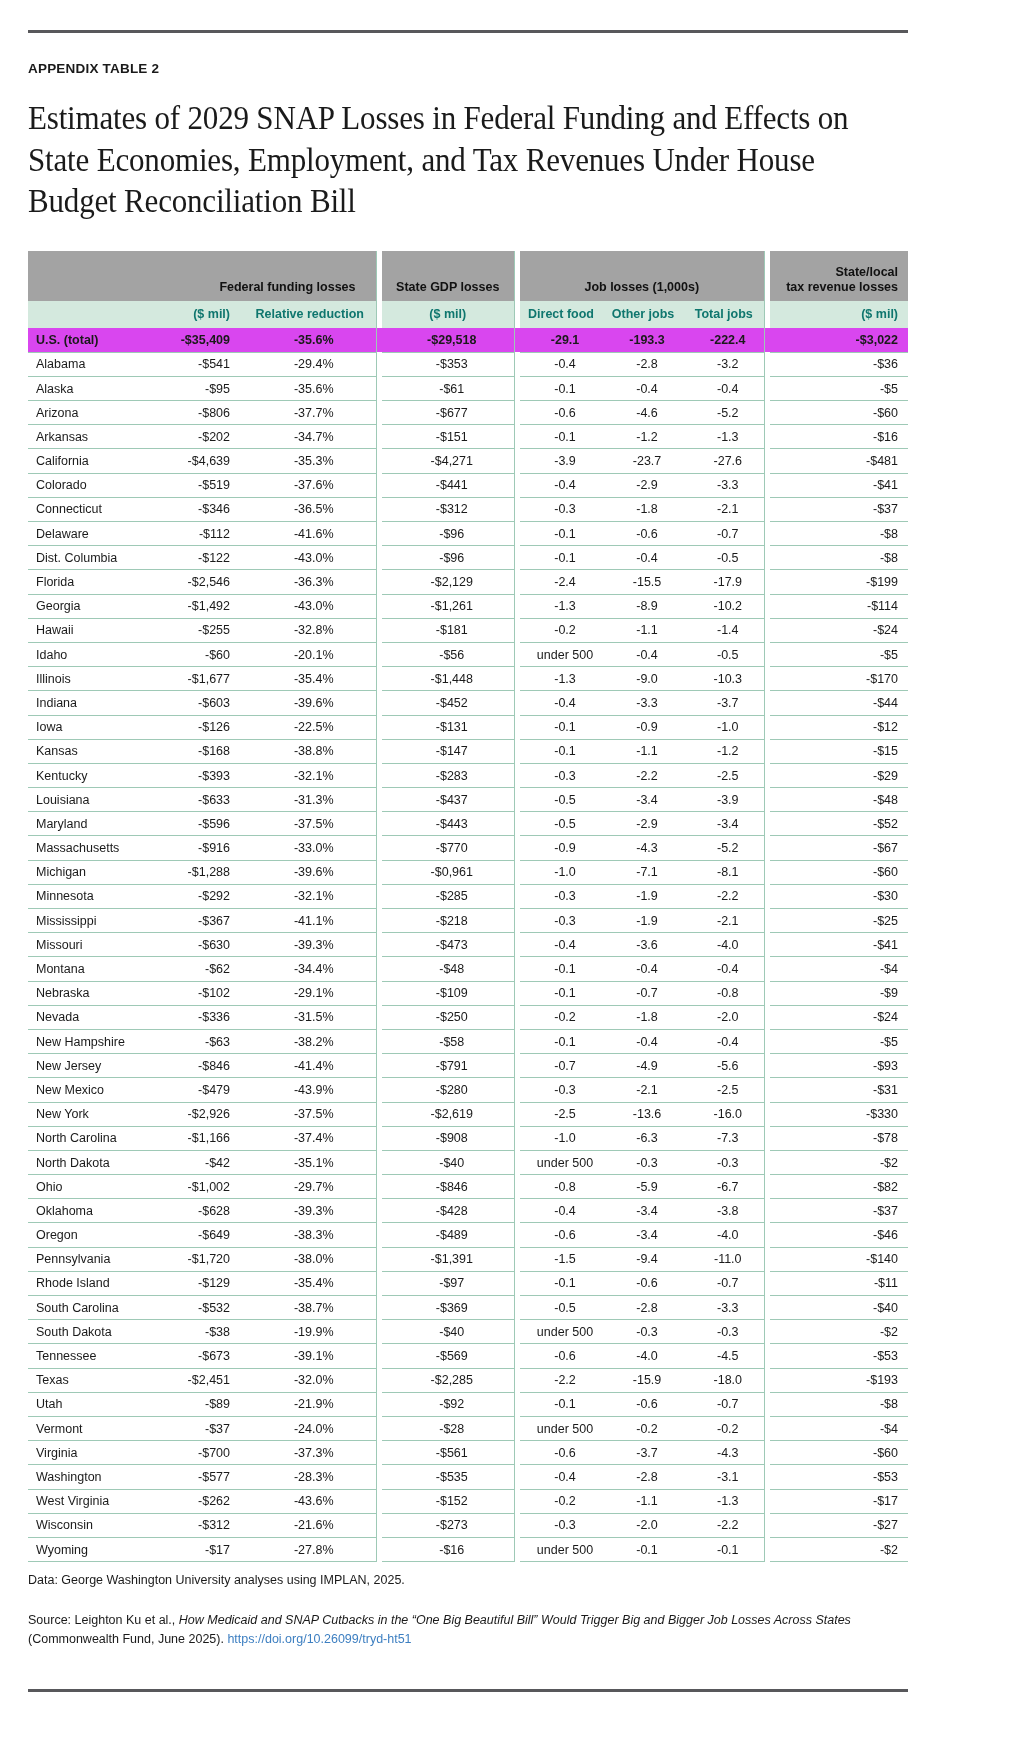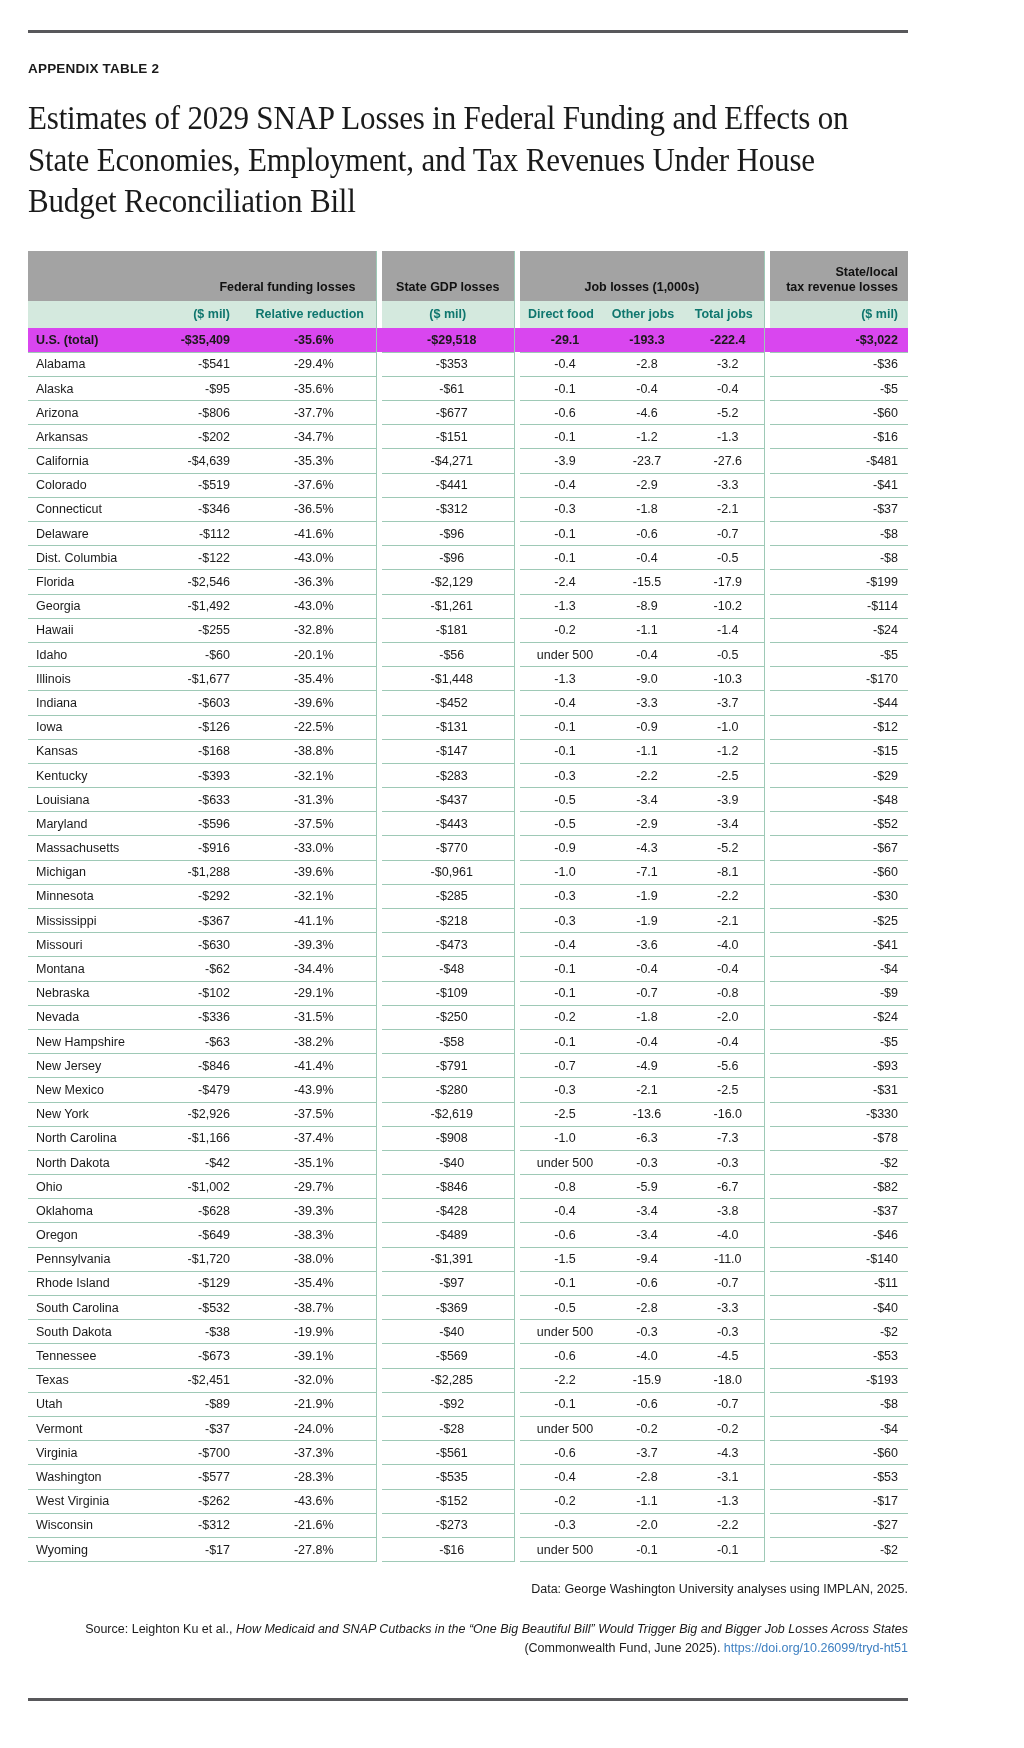--- a/index.html
+++ b/index.html
@@ -127,23 +127,22 @@
     background: #ffffff;
     padding: 0;
     border-bottom: none;
     border-left: 1px solid #9ec9b6;
     width: 6px;
   }
   .hdr-main th.sep { background: #ffffff; }
   .hdr-sub th.sep  { background: #ffffff; }
 
   .notes {
-    margin-top: 18px;
+    margin-top: 9px;
     width: 880px;
-    text-align: right;
   }
   .note-data {
     font-size: 12.5px;
     color: #1a1a1a;
     line-height: 1.45;
   }
   .note-source {
     margin-top: 22px;
     font-size: 12.5px;
     color: #1a1a1a;

